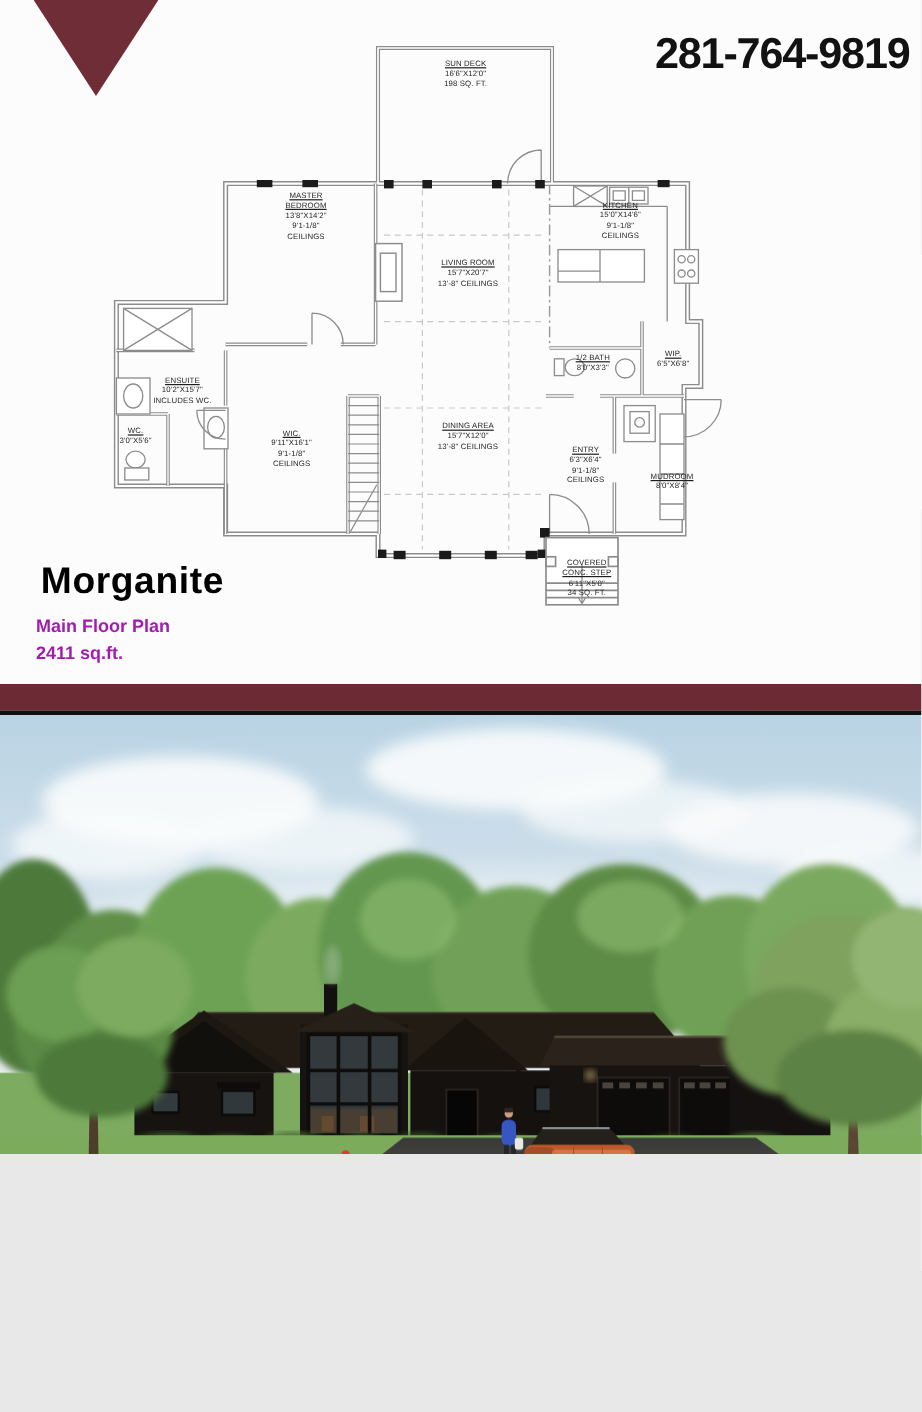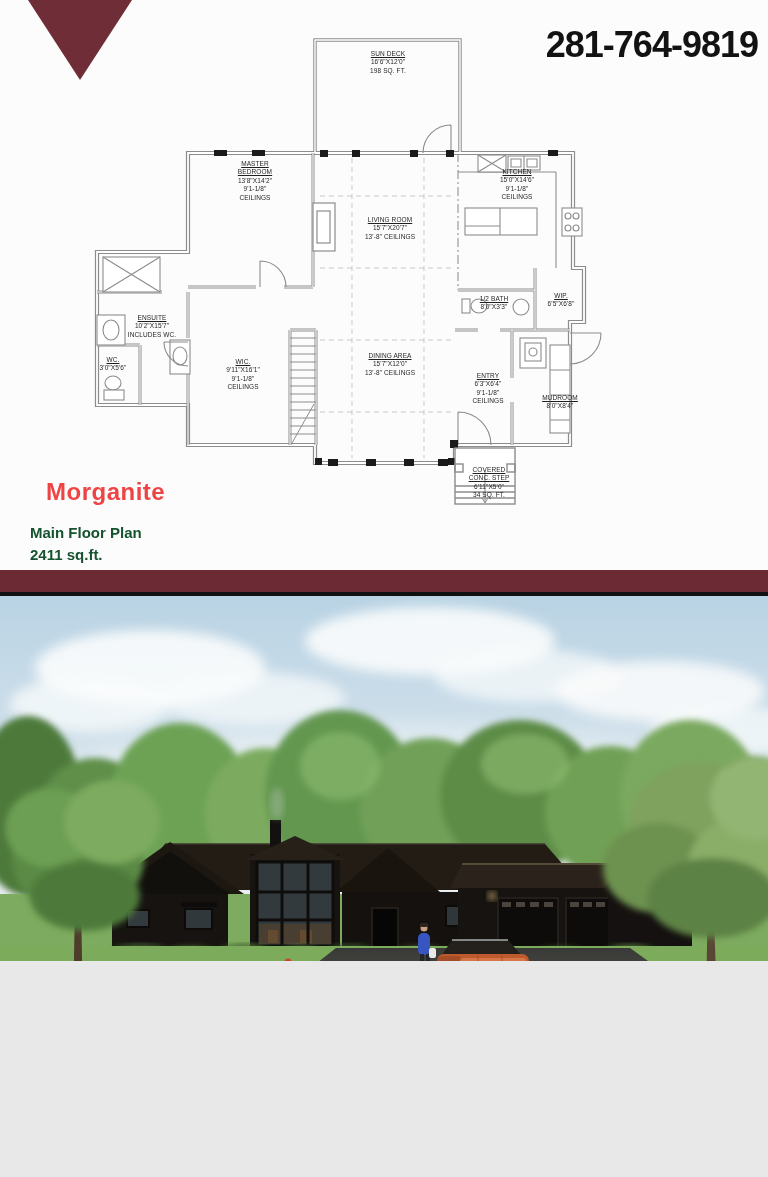--- a/index.html
+++ b/index.html
@@ -8,22 +8,22 @@
   .brand-triangle{position:absolute;left:28px;top:0;width:104px;height:80px;background:#6f2d37;clip-path:polygon(0 0,100% 0,50% 100%);}
   .phone{position:absolute;top:24px;right:10px;font-size:36px;font-weight:bold;letter-spacing:-1px;color:#121212;}
   
   .plan-canvas{position:absolute;left:0;top:0;width:768px;height:570px;}
   .plan-svg{position:absolute;left:0;top:0;}
   .rlabel{position:absolute;transform:translateX(-50%);text-align:center;font-size:6.5px;line-height:1.3;color:#1f1f1f;letter-spacing:.1px;white-space:nowrap;}
   .rlabel span{display:block;}
   .rn{text-decoration:underline;}
   
   .title-block{position:absolute;left:30px;top:462px;}
-  .title-block h1{margin:16px;font-size:24px;font-weight:bold;color:#ef4444;letter-spacing:.5px;}
-  .title-sub{margin-top:10px;font-size:15px;font-weight:bold;color:#14532d;line-height:1.45;}
+  .title-block h1{margin:4px;font-size:31px;font-weight:bold;color:#000000;letter-spacing:.5px;}
+  .title-sub{margin-top:10px;font-size:15px;font-weight:bold;color:#a21caf;line-height:1.45;}
   
   .divider-maroon{position:absolute;left:0;top:570px;width:768px;height:22px;background:#6b2a34;}
   .divider-black{position:absolute;left:0;top:592px;width:768px;height:4px;background:#101010;}
   
   .render-wrap{position:absolute;left:0;top:596px;width:768px;height:581px;}
 </style>
 </head>
 <body>
 
 <div class="page">

